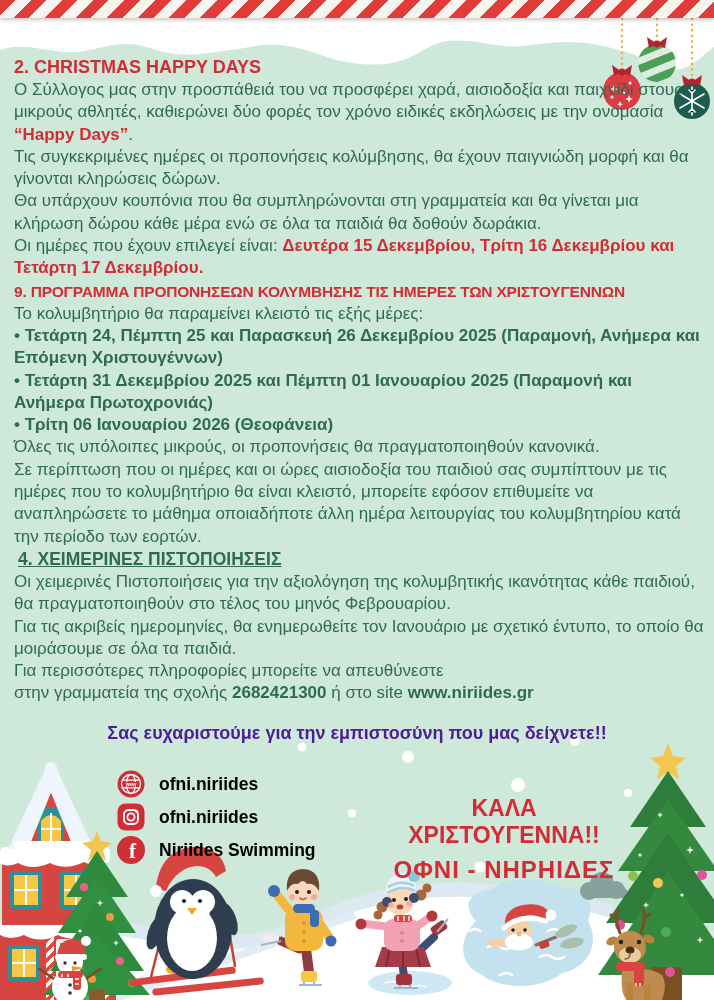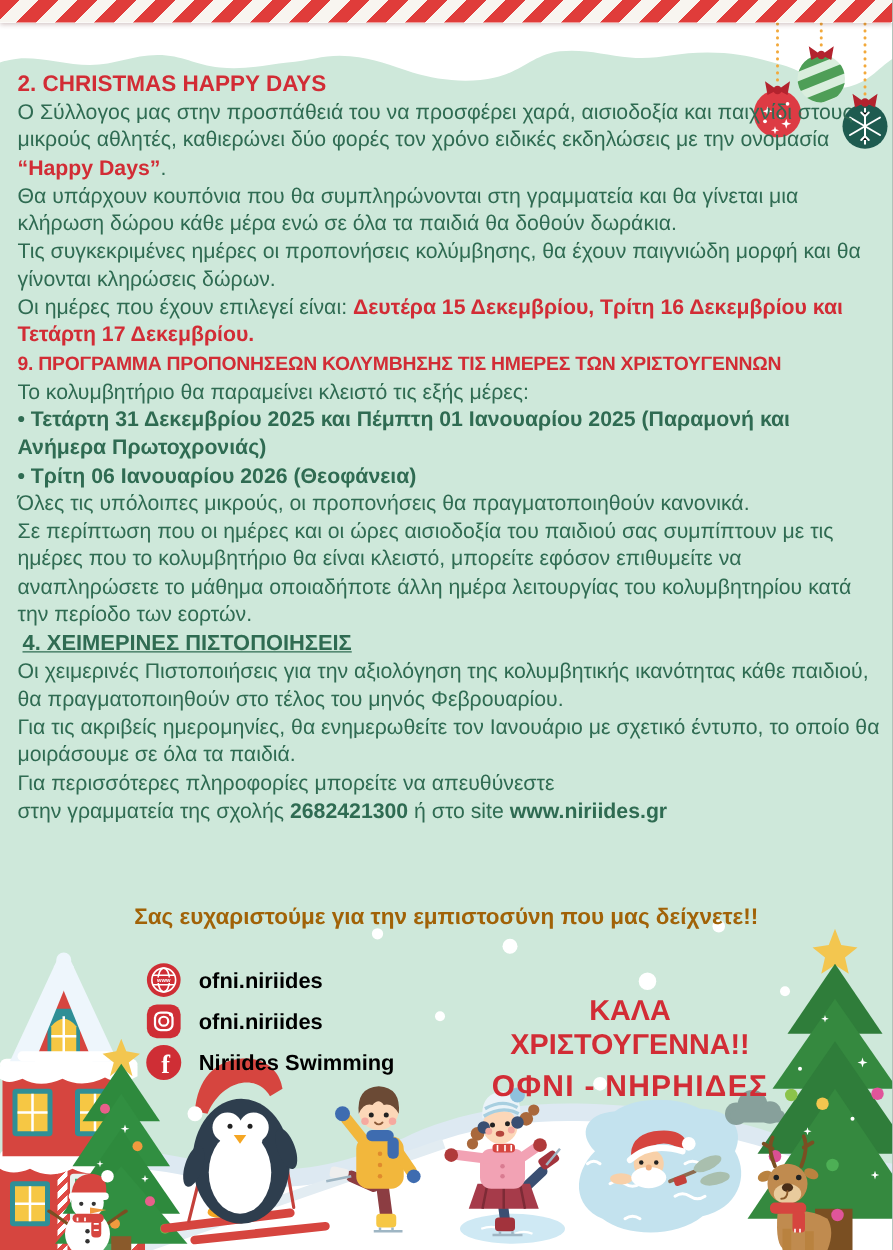--- a/index.html
+++ b/index.html
@@ -12,21 +12,21 @@
   .orn{position:absolute;top:17px;right:0;z-index:2;}
   .content{position:absolute;top:56px;left:14px;width:692px;z-index:3;
            color:#2f6b52;font-size:17px;line-height:22.3px;}
   .content p{margin:0;}
   .h2{color:#d22c35;font-weight:bold;font-size:18px;line-height:23px;}
   .h3{color:#d22c35;font-weight:bold;font-size:15.5px;line-height:23px;white-space:nowrap;letter-spacing:-0.2px;}
   .h4{font-weight:bold;font-size:17.5px;line-height:23px;padding-left:4px;text-decoration:underline;}
   .red{color:#d22c35;font-weight:bold;}
   .b{font-weight:bold;}
   .thanks{position:absolute;top:723px;left:0;width:714px;text-align:center;z-index:3;
-          color:#a16207;font-weight:bold;font-size:18px;}
+          color:#4c1d95;font-weight:bold;font-size:18px;}
   .social{position:absolute;left:116px;top:769px;z-index:4;}
   .social-row{display:flex;align-items:center;height:30px;margin-bottom:3px;cursor:pointer;}
   .social-icon{width:30px;height:30px;flex:0 0 30px;margin-right:13px;}
   .social-label{color:#000000;font-weight:bold;font-size:17.5px;}
   .greeting{position:absolute;left:386px;top:795px;width:236px;text-align:center;z-index:4;
             color:#d22c35;font-weight:bold;}
   .greet1{font-size:23px;}
   .greet2{font-size:24px;margin-top:7px;letter-spacing:1px;}
   .scene{position:absolute;left:0;bottom:0;z-index:2;}
 </style>
@@ -86,25 +86,26 @@
           <path d="M105,95 L108,92 L111,95"></path>
       </g>
       <path d="M108,65 L98,58 L100,69 Z M108,65 L118,58 L116,69 Z" fill="#b3232e"></path>
       <circle cx="108" cy="65" r="3.4" fill="#b3232e"></circle>
     </g>
   </svg>
 
   <div class="content">
     <p class="h2">2. CHRISTMAS HAPPY DAYS</p>
     <p><span>Ο Σύλλογος μας στην προσπάθειά του να προσφέρει χαρά, αισιοδοξία και παιχνίδι στους μικρούς αθλητές, καθιερώνει δύο φορές τον χρόνο ειδικές εκδηλώσεις με την ονομασία </span><span class="red">“Happy Days”</span><span>.</span></p>
+    <p>Τις συγκεκριμένες ημέρες οι προπονήσεις κολύμβησης, θα έχουν παιγνιώδη μορφή και θα γίνονται κληρώσεις δώρων.</p>
     <p>Θα υπάρχουν κουπόνια που θα συμπληρώνονται στη γραμματεία και θα γίνεται μια κλήρωση δώρου κάθε μέρα ενώ σε όλα τα παιδιά θα δοθούν δωράκια.</p>
-    <p>Τις συγκεκριμένες ημέρες οι προπονήσεις κολύμβησης, θα έχουν παιγνιώδη μορφή και θα γίνονται κληρώσεις δώρων.</p>
     <p><span>Οι ημέρες που έχουν επιλεγεί είναι: </span><span class="red">Δευτέρα 15 Δεκεμβρίου, Τρίτη 16 Δεκεμβρίου και Τετάρτη 17 Δεκεμβρίου.</span></p>
     <p class="h3">9. ΠΡΟΓΡΑΜΜΑ ΠΡΟΠΟΝΗΣΕΩΝ ΚΟΛΥΜΒΗΣΗΣ ΤΙΣ ΗΜΕΡΕΣ ΤΩΝ ΧΡΙΣΤΟΥΓΕΝΝΩΝ</p>
     <p>Το κολυμβητήριο θα παραμείνει κλειστό τις εξής μέρες:</p>
+    <p class="b">• Τετάρτη 24, Πέμπτη 25 και Παρασκευή 26 Δεκεμβρίου 2025 (Παραμονή, Ανήμερα και Επόμενη Χριστουγέννων)</p>
     <p class="b">• Τετάρτη 31 Δεκεμβρίου 2025 και Πέμπτη 01 Ιανουαρίου 2025 (Παραμονή και Ανήμερα Πρωτοχρονιάς)</p>
     <p class="b">• Τρίτη 06 Ιανουαρίου 2026 (Θεοφάνεια)</p>
     <p>Όλες τις υπόλοιπες μικρούς, οι προπονήσεις θα πραγματοποιηθούν κανονικά.</p>
     <p>Σε περίπτωση που οι ημέρες και οι ώρες αισιοδοξία του παιδιού σας συμπίπτουν με τις ημέρες που το κολυμβητήριο θα είναι κλειστό, μπορείτε εφόσον επιθυμείτε να αναπληρώσετε το μάθημα οποιαδήποτε άλλη ημέρα λειτουργίας του κολυμβητηρίου κατά την περίοδο των εορτών.</p>
     <p class="h4">4. ΧΕΙΜΕΡΙΝΕΣ ΠΙΣΤΟΠΟΙΗΣΕΙΣ</p>
     <p>Οι χειμερινές Πιστοποιήσεις για την αξιολόγηση της κολυμβητικής ικανότητας κάθε παιδιού, θα πραγματοποιηθούν στο τέλος του μηνός Φεβρουαρίου.</p>
     <p>Για τις ακριβείς ημερομηνίες, θα ενημερωθείτε τον Ιανουάριο με σχετικό έντυπο, το οποίο θα μοιράσουμε σε όλα τα παιδιά.</p>
     <p>Για περισσότερες πληροφορίες μπορείτε να απευθύνεστε</p>
     <p><span>στην γραμματεία της σχολής </span><span class="b">2682421300</span><span> ή στο site </span><span class="b">www.niriides.gr</span></p>
   </div>

